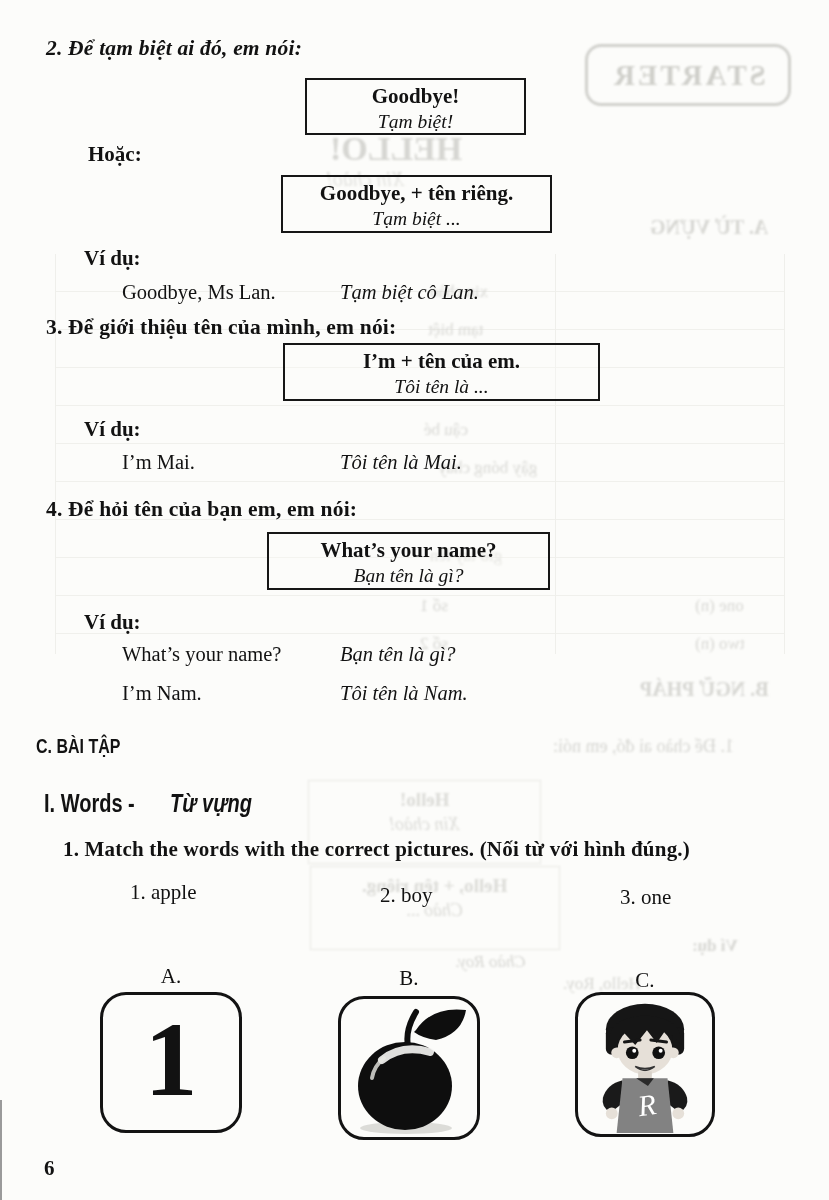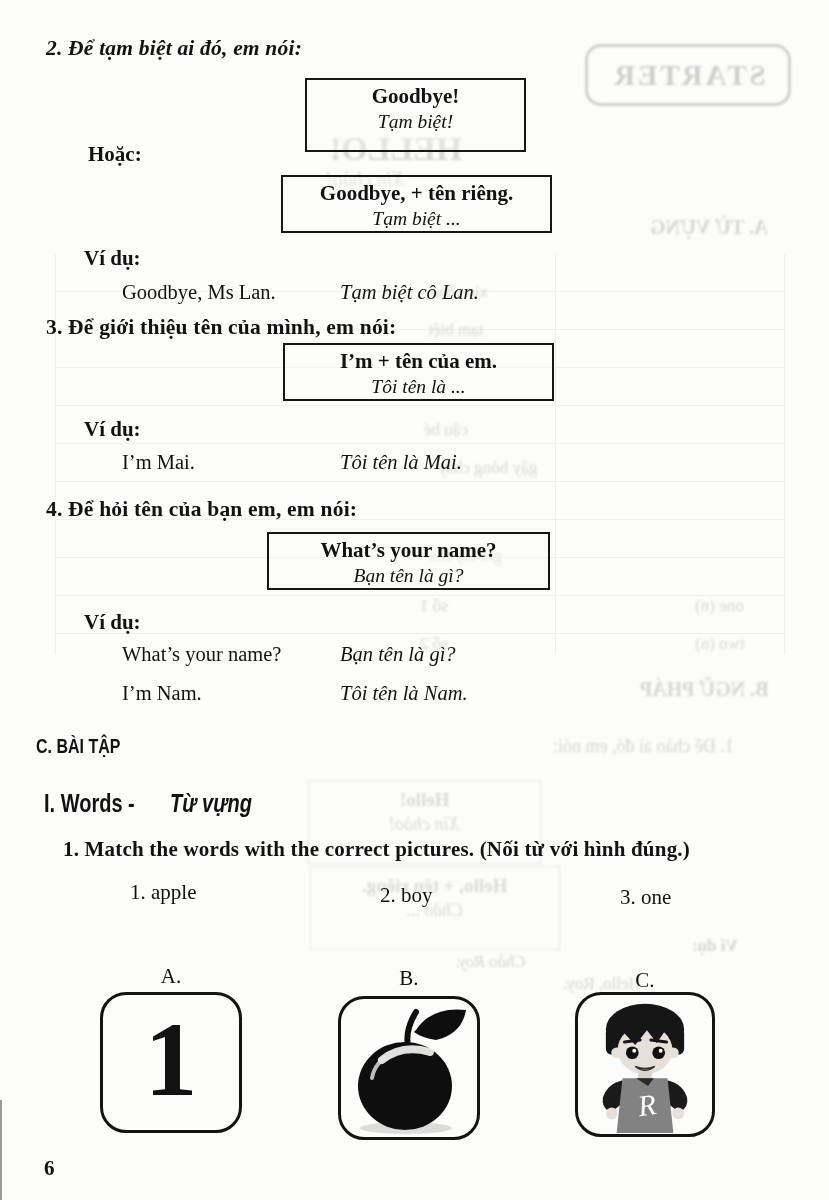--- a/index.html
+++ b/index.html
@@ -98,39 +98,39 @@
     <span class="mirror">Chào Roy.</span>
   </div>
   <div class="abs ghost" style="left:563px;top:974px;font-size:17px;">
     <span class="mirror">Hello, Roy.</span>
   </div>
 
   <div class="abs edge-mark" style="left:0;top:1100px;width:2px;height:100px;"></div>
 
   <div class="abs h" style="left:46px;top:36px;font-style:italic;">2. Để tạm biệt ai đó, em nói:</div>
 
-  <div class="abs frame" style="left:305px;top:78px;width:221px;height:74px;">
+  <div class="abs frame" style="left:305px;top:78px;width:221px;height:57px;">
     <div class="en">Goodbye!</div>
     <div class="vi">Tạm biệt!</div>
   </div>
 
   <div class="abs sub" style="left:88px;top:142px;">Hoặc:</div>
 
   <div class="abs frame" style="left:281px;top:175px;width:271px;height:58px;">
     <div class="en">Goodbye, + tên riêng.</div>
     <div class="vi">Tạm biệt ...</div>
   </div>
 
   <div class="abs sub" style="left:84px;top:246px;">Ví dụ:</div>
   <div class="abs ex-en" style="left:122px;top:281px;">Goodbye, Ms Lan.</div>
   <div class="abs ex-vi" style="left:340px;top:281px;">Tạm biệt cô Lan.</div>
 
   <div class="abs h" style="left:46px;top:315px;">3. Để giới thiệu tên của mình, em nói:</div>
 
-  <div class="abs frame" style="left:283px;top:343px;width:271px;height:58px;">
+  <div class="abs frame" style="left:283px;top:343px;width:317px;height:58px;">
     <div class="en">I’m + tên của em.</div>
     <div class="vi">Tôi tên là ...</div>
   </div>
 
   <div class="abs sub" style="left:84px;top:417px;">Ví dụ:</div>
   <div class="abs ex-en" style="left:122px;top:451px;">I’m Mai.</div>
   <div class="abs ex-vi" style="left:340px;top:451px;">Tôi tên là Mai.</div>
 
   <div class="abs h" style="left:46px;top:497px;">4. Để hỏi tên của bạn em, em nói:</div>
 

